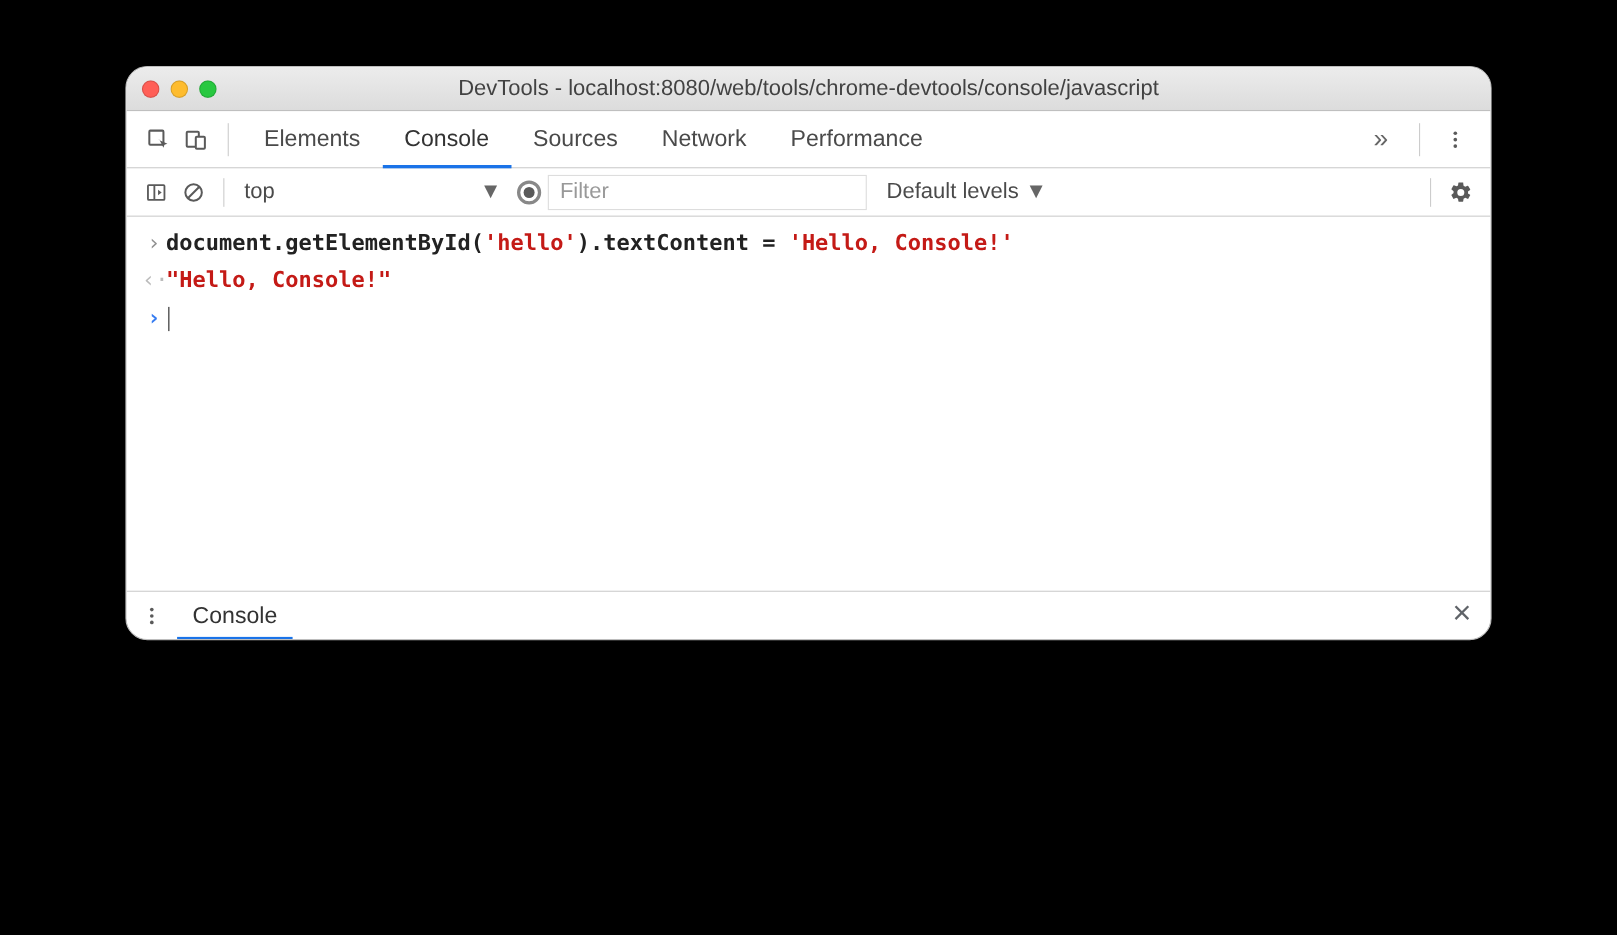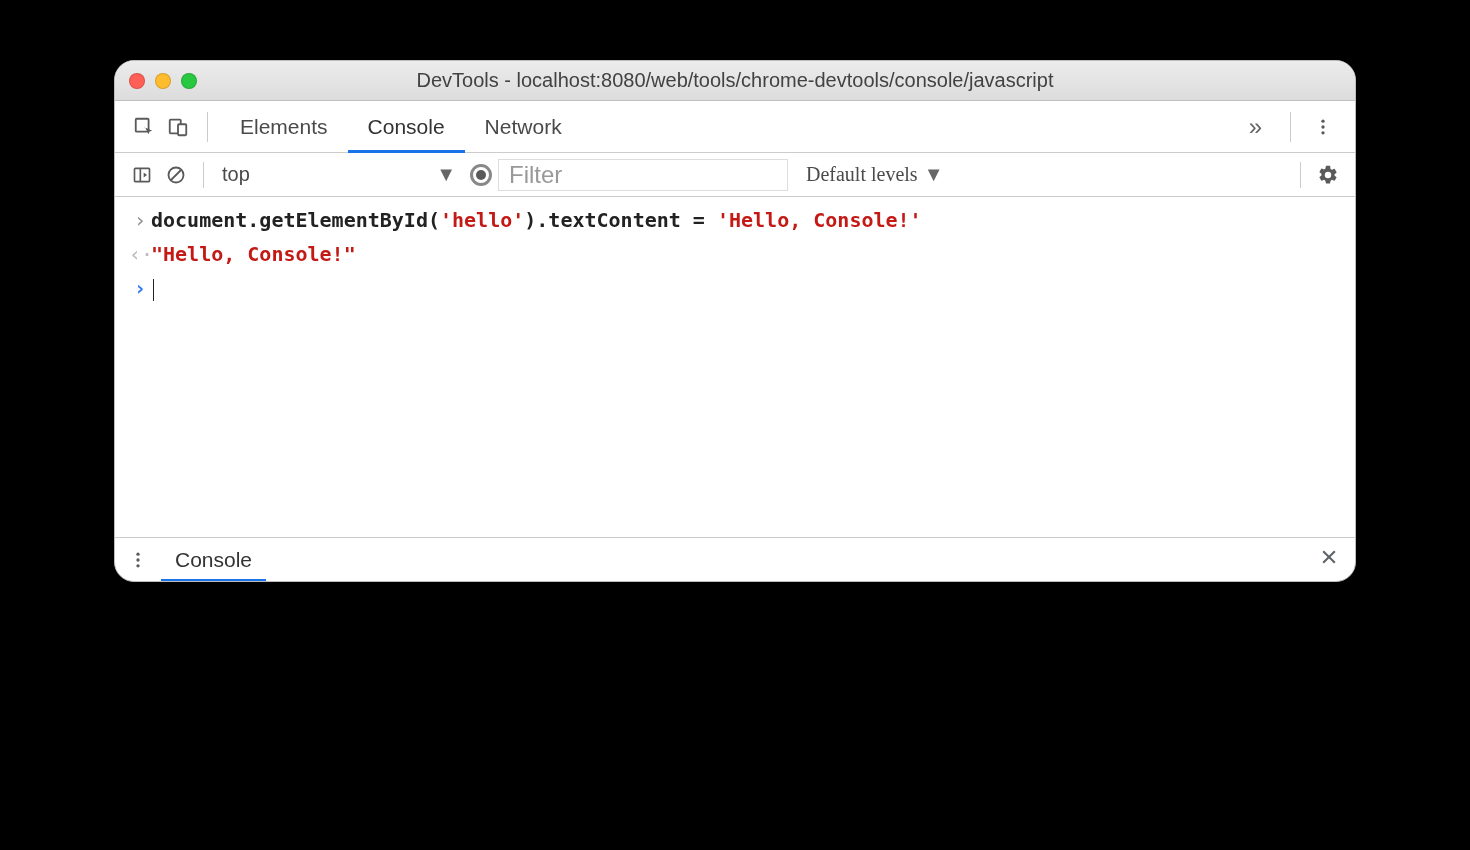--- a/index.html
+++ b/index.html
@@ -101,30 +101,29 @@
     cursor:pointer;
     min-width: 250px;
   }
   .context-select .caret { margin-left:auto; color:#666; }
   .filter-input {
     width: 290px;
     height: 32px;
     border: 1px solid #ddd;
     border-radius:0;
     background:#fff;
-    font-size:24px;
+    font-size:20px;
     padding: 0 10px;
     color:#333;
   }
   .filter-input::placeholder{color:#999;}
   .levels {
     margin-left: 18px;
     display:flex; align-items:flex-end; gap:6px;
     cursor:pointer;
-    font-family:Liberation Serif, serif;
   }
   .console-body {
     flex:1;
     overflow:auto;
     font-family: Menlo, Consolas, monospace;
     font-size: 20px;
     line-height: 1.7;
     padding: 6px 0;
   }
   .line { display:flex; align-items:flex-start; padding: 0 14px; }
@@ -177,21 +176,23 @@
     </div>
     <div class="tab-iconbtn">
       <svg width="22" height="22" viewBox="0 0 24 24" fill="none" stroke="currentColor" stroke-width="2">
         <rect x="3" y="4" width="12" height="15" rx="1"></rect>
         <rect x="12" y="9" width="9" height="12" rx="1" fill="#fff"></rect>
       </svg>
     </div>
     <div class="tab-divider"></div>
     <div class="tab">Elements</div>
     <div class="tab active">Console</div>
+    <div class="tab">Sources</div>
     <div class="tab">Network</div>
+    <div class="tab">Performance</div>
     <div class="tabs-right">
       <div class="more-chevrons">»</div>
       <div class="tab-divider"></div>
       <div class="kebab">
         <svg width="20" height="20" viewBox="0 0 24 24" fill="currentColor">
             <circle cx="12" cy="5" r="2"></circle>
             <circle cx="12" cy="12" r="2"></circle>
             <circle cx="12" cy="19" r="2"></circle>
           </svg>
       </div>

